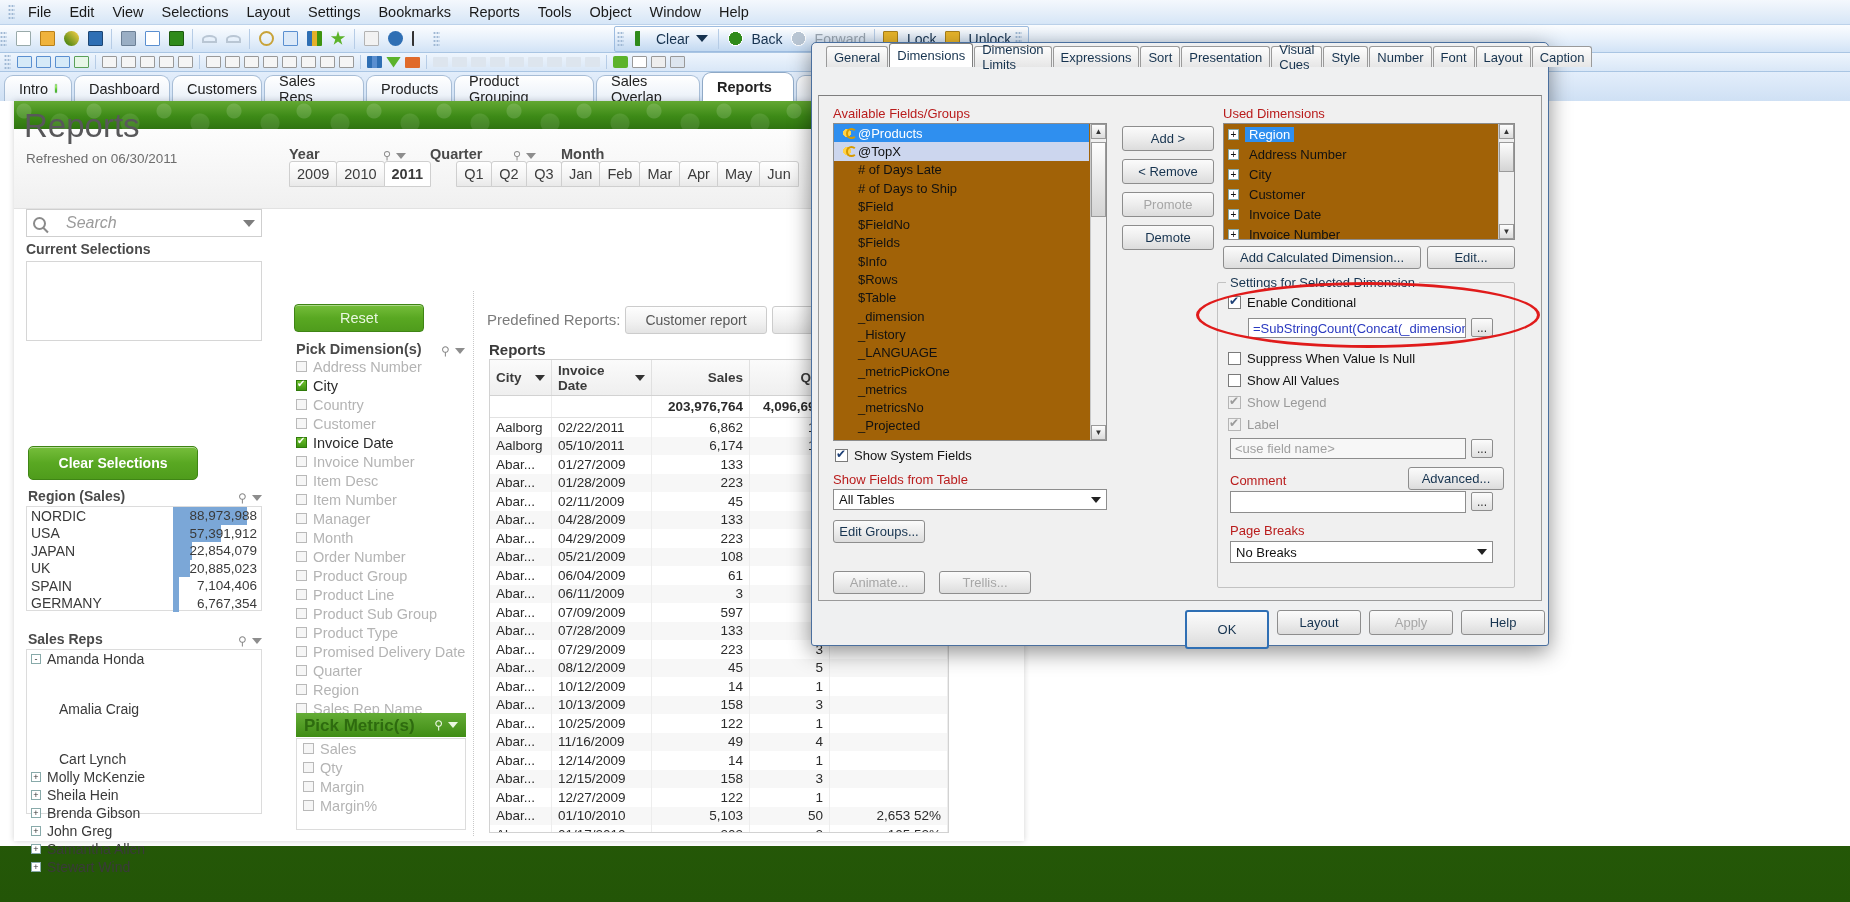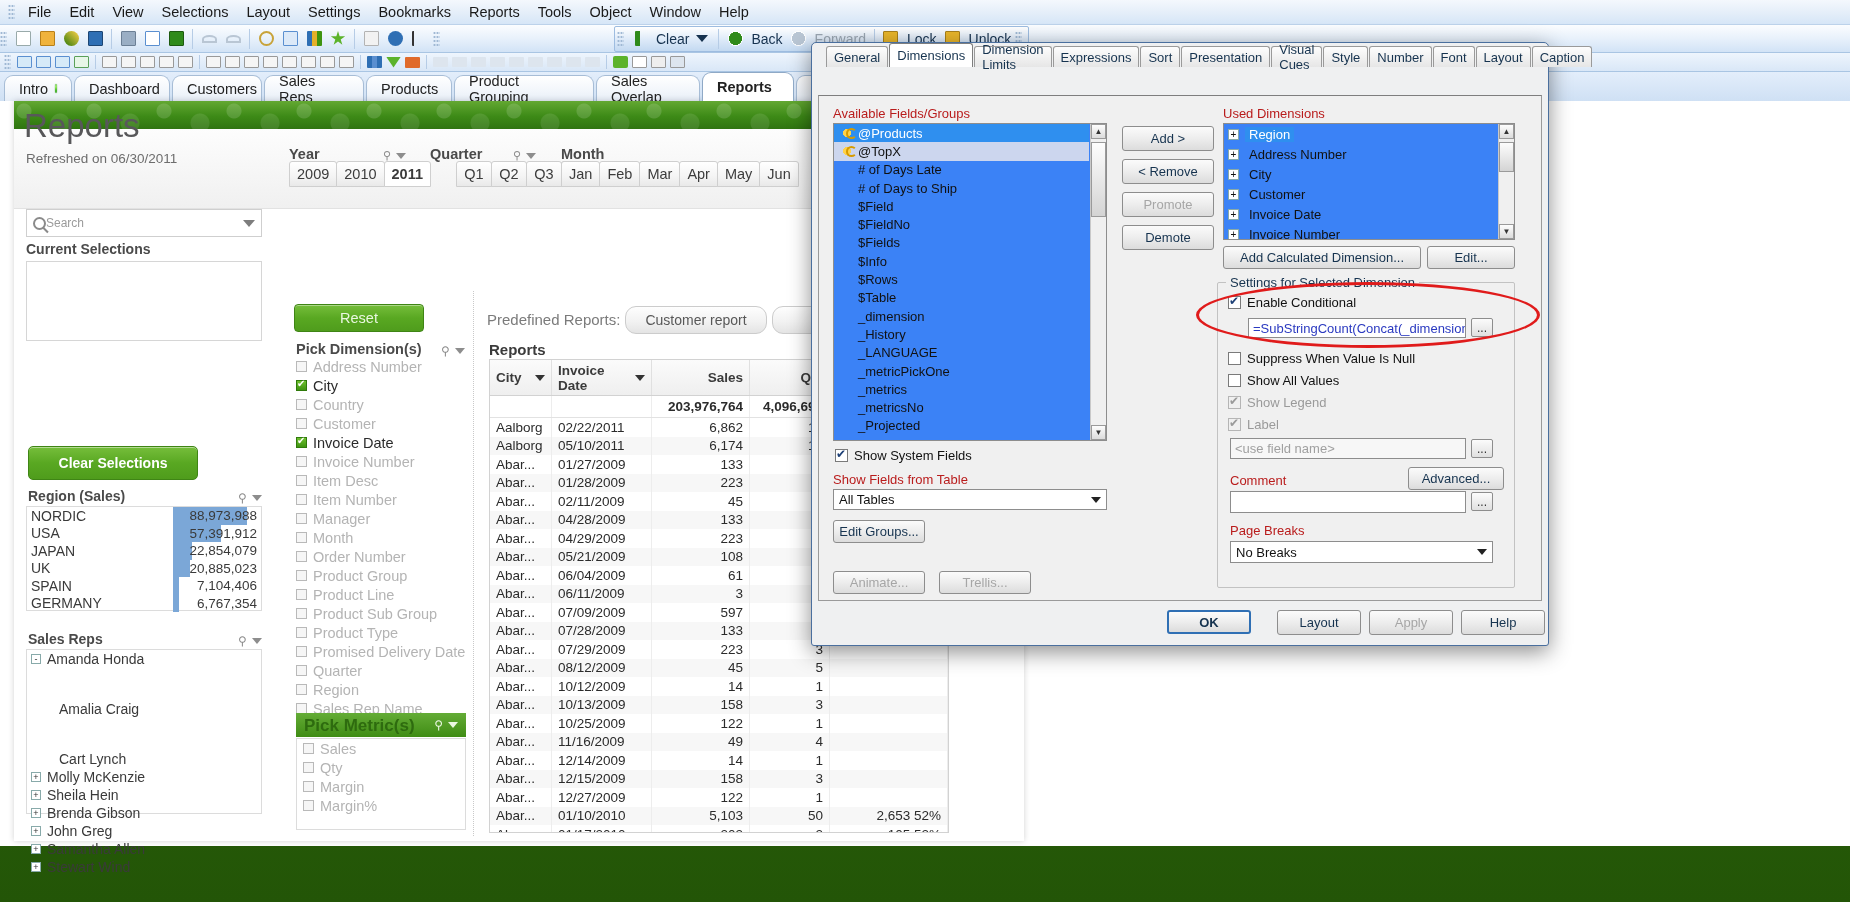--- a/index.html
+++ b/index.html
@@ -96,21 +96,21 @@
   #refreshed { position:absolute; left:26px; top:50px; font-size:13.5px; color:#6d6d6d; }
 
   
   #searchbox {
     position:absolute; left:26px; top:108px; width:236px; height:28px;
     background:#fff; border:1px solid #cfcfcf; display:flex; align-items:center; padding:0 6px;
   }
   .srch-icon { width:13px; height:13px; border:2px solid #8a8a8a; border-radius:50%; position:relative; }
   .srch-icon::after { content:""; position:absolute; right:-5px; bottom:-3px; width:7px; height:2px;
                       background:#8a8a8a; transform:rotate(45deg); }
-  #searchph { color:#9b9b9b; font-size:12px; margin-left:0; }
+  #searchph { color:#9b9b9b; font-style:italic; font-size:16px; margin-left:20px; }
   .caret-d { width:0;height:0;border-left:6px solid transparent;border-right:6px solid transparent;
              border-top:7px solid #7d7d7d; margin-left:auto; }
   #cs-title { position:absolute; left:26px; top:140px; font-size:14px; font-weight:bold; color:#4a4a4a; }
   #cs-box { position:absolute; left:26px; top:160px; width:236px; height:80px; background:#fff; border:1px solid #d6d6d6; }
   #clearsel {
     position:absolute; left:28px; top:345px; width:170px; height:34px;
     background:linear-gradient(180deg,#76be3b 0%, #59a822 50%, #4f9c1c 100%);
     border:1px solid #3f8515; border-radius:5px; color:#fff; font-weight:bold; font-size:14px;
     display:flex; align-items:center; justify-content:center;
     box-shadow:inset 0 1px 0 rgba(255,255,255,.45);
@@ -164,21 +164,21 @@
     font-size:14.5px; color:#3c3c3c;
   }
   .pk.sel { background:#fff; font-weight:bold; }
   .pktools { position:absolute; display:flex; gap:5px; align-items:center; }
 
   
   #predef { position:absolute; left:487px; top:210px; font-size:15px; color:#7b7b7b; }
   .pbtn {
     position:absolute; height:28px; padding:0 14px;
     background:linear-gradient(180deg,#fefefe 0%,#f2f2f2 55%,#e4e4e4 100%);
-    border:1px solid #cccccc; border-radius:11px;
+    border:1px solid #cccccc; border-radius:3px;
     display:flex; align-items:center; justify-content:center;
     font-size:14px; color:#585858;
   }
   #rpt-title { position:absolute; left:489px; top:240px; font-size:15px; font-weight:bold; color:#3b3b3b; }
   #rpt-table { position:absolute; left:489px; top:258px; width:460px; height:474px;
                background:#fff; border:1px solid #d2d2d2; overflow:hidden; }
   #rpt-head { display:flex; height:36px; background:linear-gradient(180deg,#fbfbfb,#efefef);
               border-bottom:1px solid #d2d2d2; }
   .th { display:flex; align-items:center; font-size:13.5px; font-weight:bold; color:#3b3b3b;
         border-right:1px solid #e0e0e0; padding:0 6px; }
@@ -218,21 +218,21 @@
     background:linear-gradient(180deg,#fdfdfd,#e6e6e6);
     border:1px solid #9a9a9a; border-bottom:none; border-radius:3px 3px 0 0; margin-right:1px;
     display:flex; align-items:center;
   }
   .dtab.active { background:#fff; height:24px; font-weight:normal; border-color:#7e7e7e; position:relative; z-index:3; }
   #dlg-body {
     position:absolute; left:6px; top:52px; right:6px; bottom:44px;
     background:#f0f0f0; border:1px solid #9a9a9a; border-top-color:#7e7e7e;
   }
   .lbl { position:absolute; font-size:13px; color:#b91c1c; }
-  .listbox { position:absolute; background:#3b82f6; border:1px solid #8d8d8d; overflow:hidden; }
+  .listbox { position:absolute; background:#a16207; border:1px solid #8d8d8d; overflow:hidden; }
   .litem { height:18.3px; display:flex; align-items:center; padding-left:6px;
            font-size:13px; color:#111; white-space:nowrap; }
   .litem.sel { background:#2f8fef; color:#fff; }
   .litem.sel2 { background:#ccd6ee; color:#111; }
   .litem .gico { width:14px; height:12px; margin-right:4px; flex:none;
      background:radial-gradient(circle at 50% 50%, #ffd24a 0 45%, transparent 46%); position:relative; }
   .litem .gico::after { content:""; position:absolute; left:6px; top:1px; width:7px; height:7px;
      border:2px solid #d79b00; border-radius:50%; border-right-color:transparent; }
   .scroll {
     position:absolute; right:0; top:0; width:16px; bottom:0;
@@ -1169,20 +1169,20 @@
 
       <div class="lbl" style="left:12px;top:240px;">Page Breaks</div>
       <div class="selbox" style="left:12px;top:258px;width:263px;height:22px;">
         <span>No Breaks</span>
         <span class="arw"></span>
       </div>
     </div>
   </div>
 
   <div style="position:absolute;left:0;bottom:0;width:100%;height:42px;">
-    <div class="dbtn default" style="left:355px;top:7px;width:84px;height:24px;font-weight:bold;">OK</div>
+    <div class="dbtn default" style="left:373px;top:7px;width:84px;height:39px;">OK</div>
     <div class="dbtn" style="left:465px;top:7px;width:84px;height:25px;">Layout</div>
     <div class="dbtn disabled" style="left:557px;top:7px;width:84px;height:25px;">Apply</div>
     <div class="dbtn" style="left:649px;top:7px;width:84px;height:25px;">Help</div>
   </div>
 </div>
 
 <div id="redcircle"></div>
 
 </body></html>

